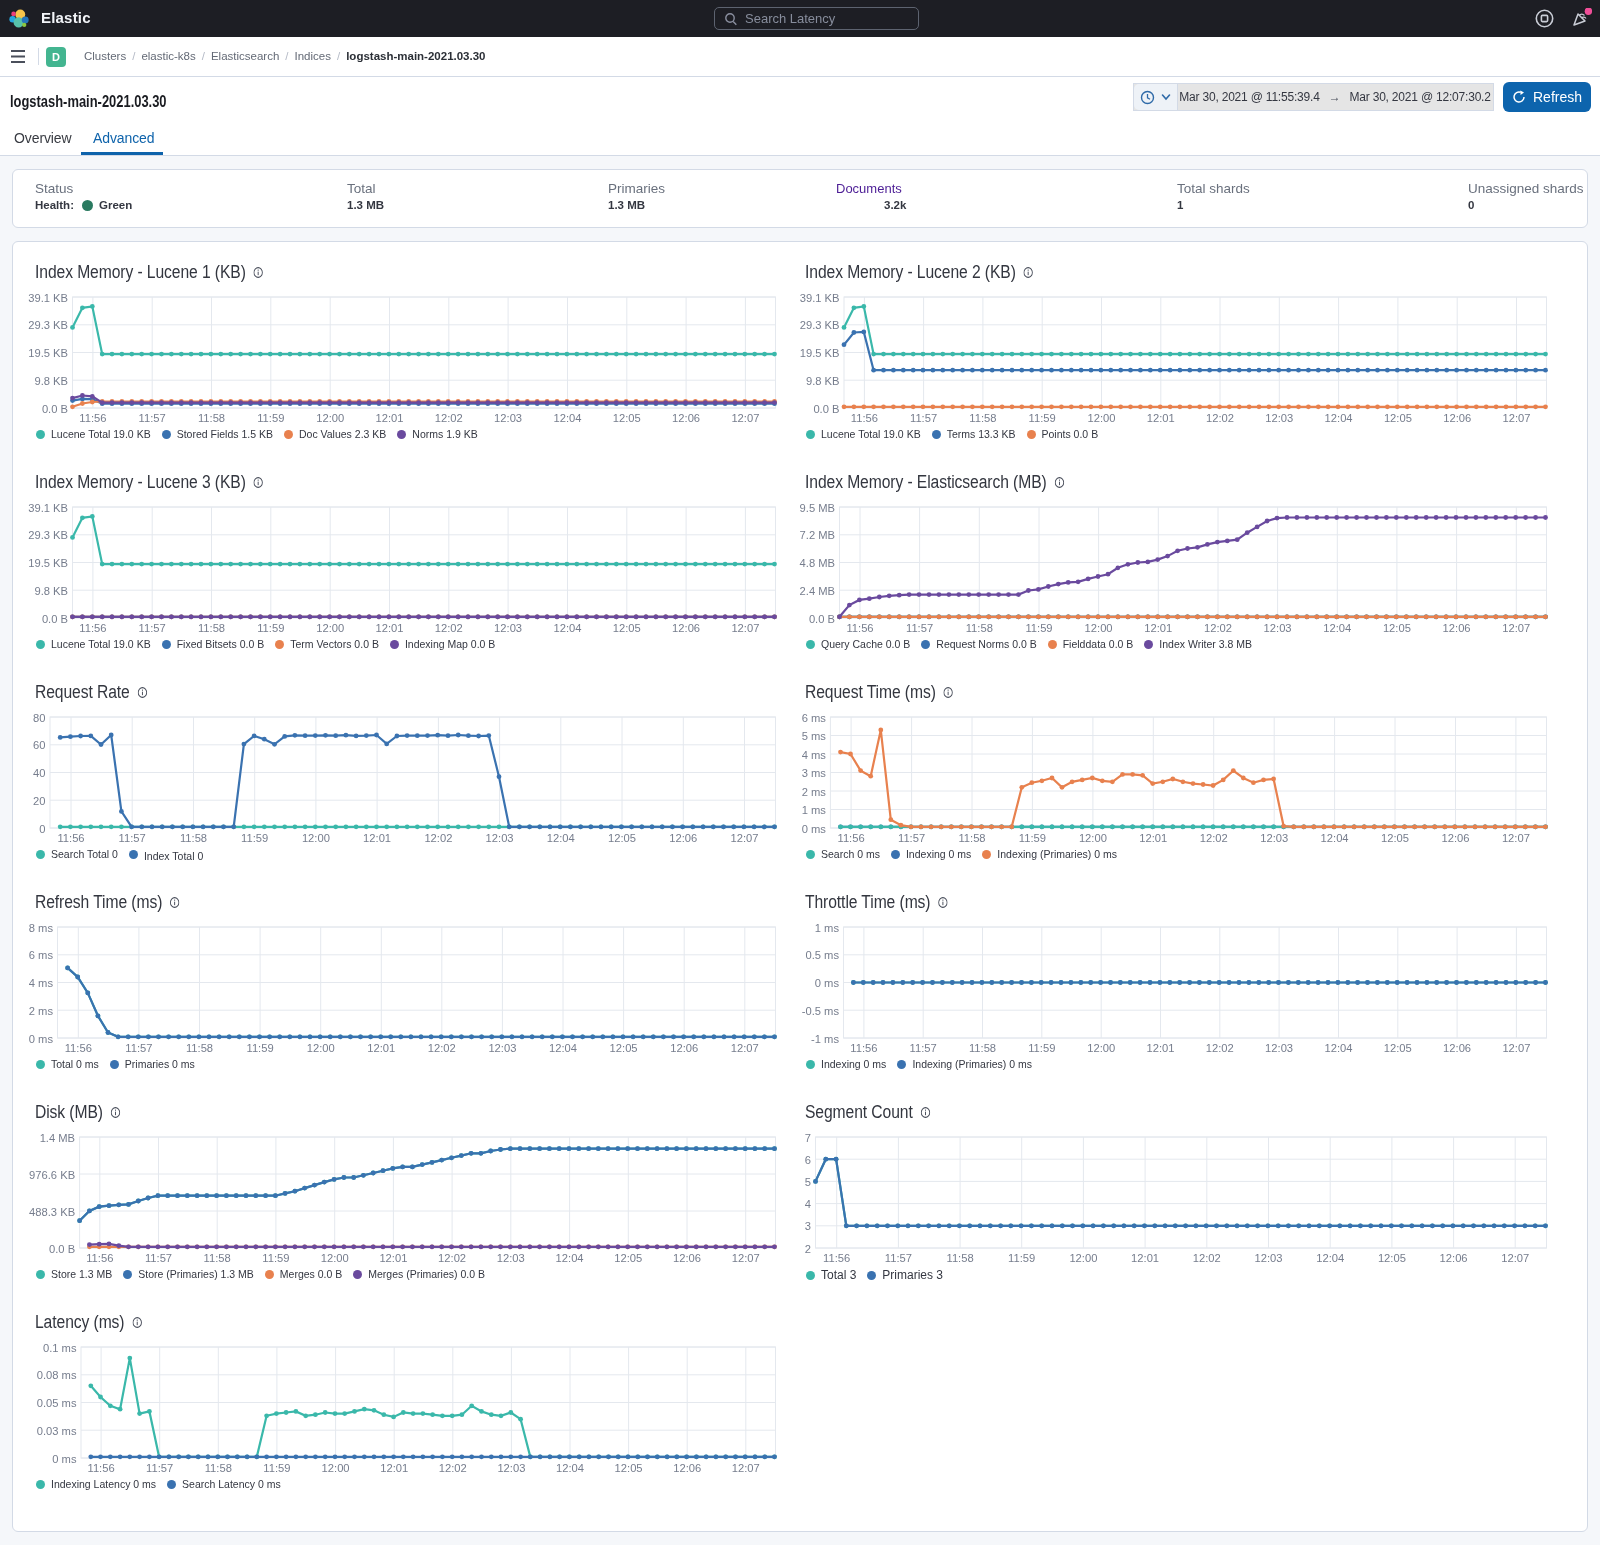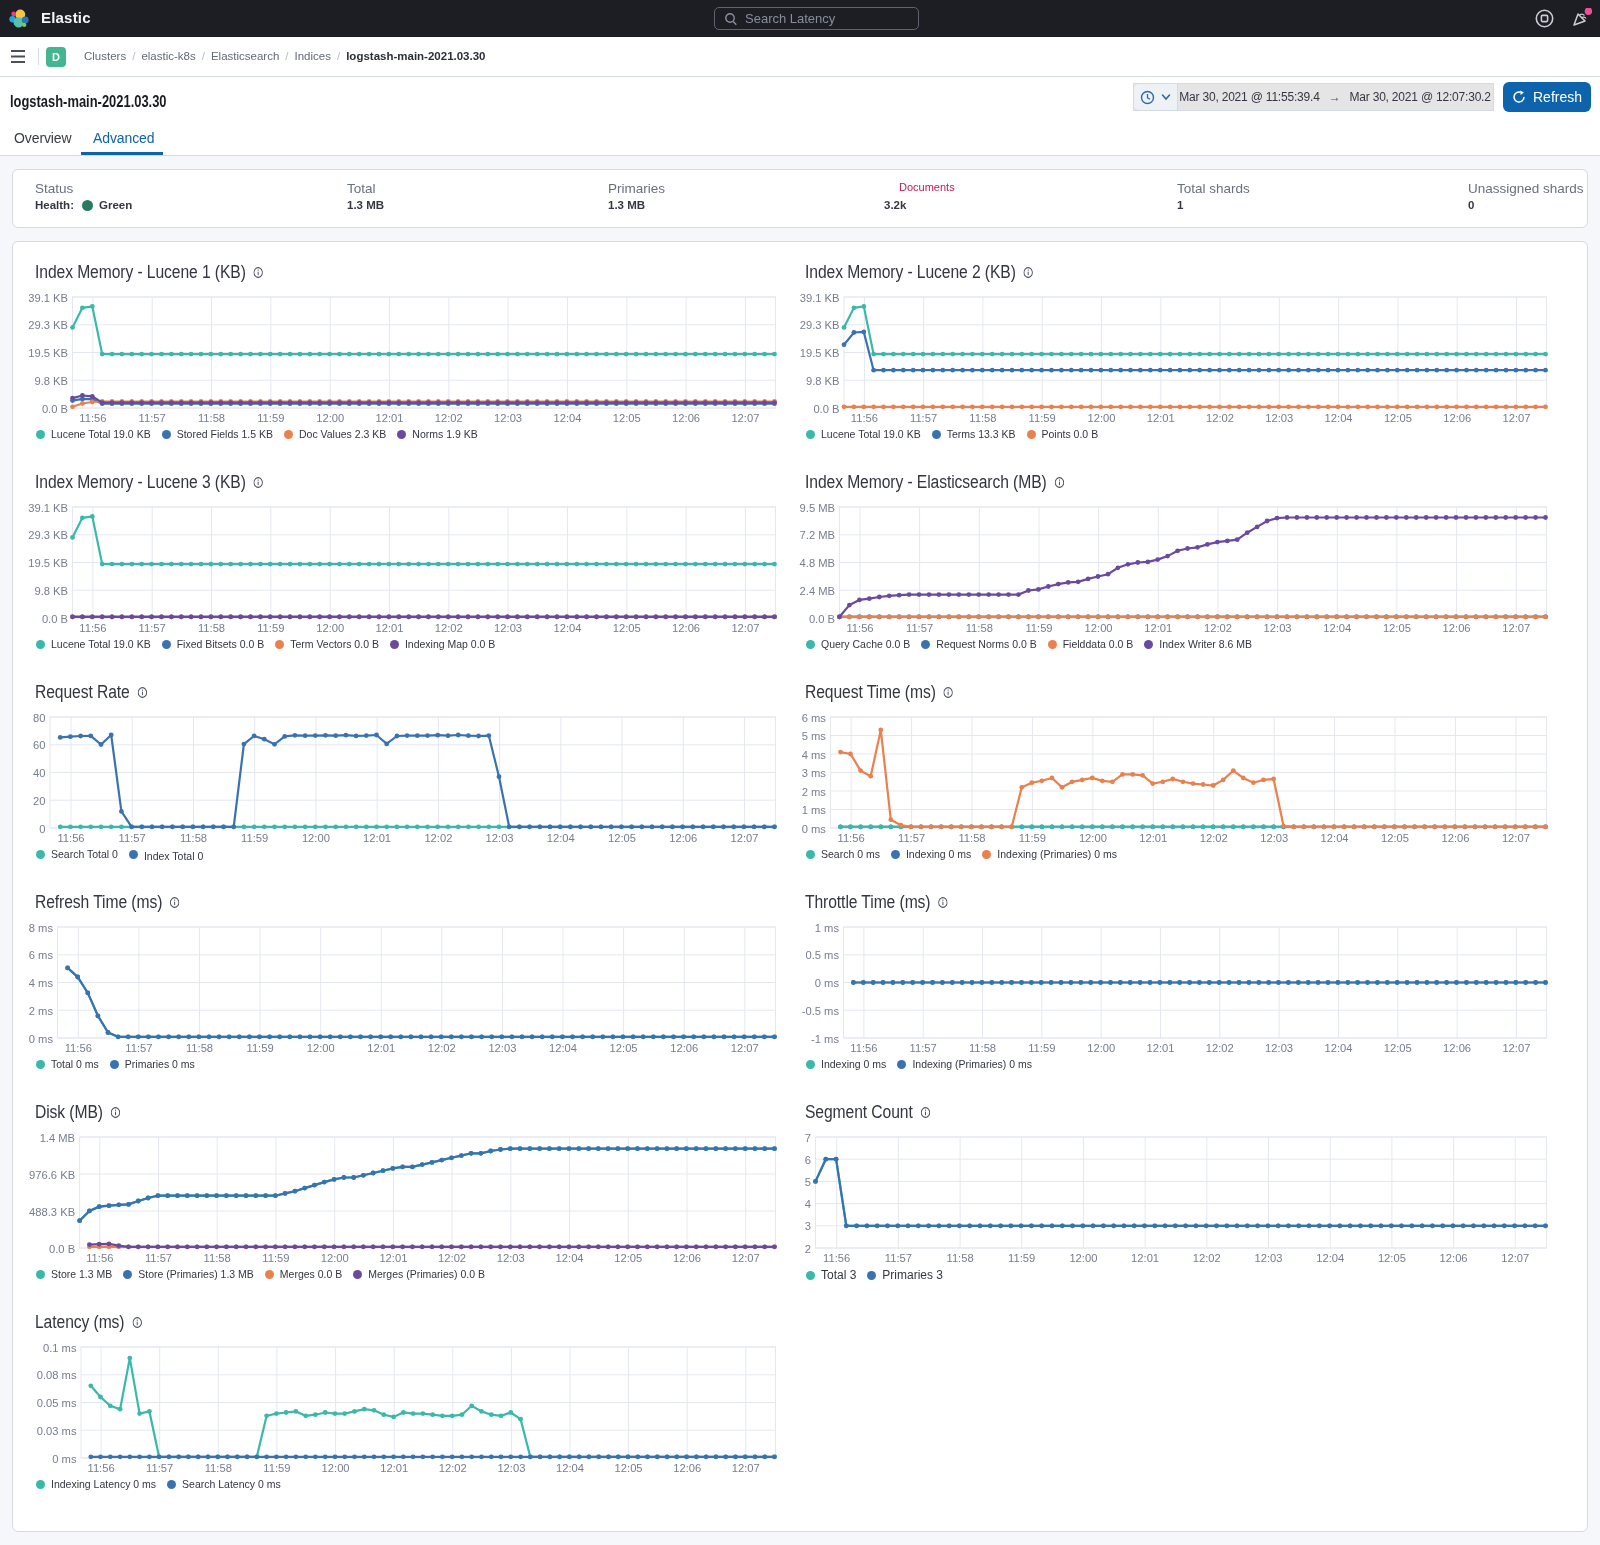--- a/index.html
+++ b/index.html
@@ -79,21 +79,21 @@
 <div style="position:absolute;left:1503px;top:82px;width:88px;height:30px;background:#0d64ad;border-radius:6px;color:#fff;font-size:14px;font-weight:500;display:flex;align-items:center;justify-content:center"><svg width="14" height="14" viewBox="0 0 14 14" style="vertical-align:-2px;margin-right:7px">
         <path d="M12 7 A5 5 0 1 1 8.7 2.3" fill="none" stroke="#fff" stroke-width="1.5"></path>
         <path d="M8.3 0.5 L12 2.6 L8.6 4.9 Z" fill="#fff"></path>
       </svg>Refresh</div>
 <div style="position:absolute;left:12px;top:169px;width:1574px;height:57px;background:#fff;border:1px solid #d3dae6;border-radius:6px"></div>
 <div style="position:absolute;left:35px;top:181px;font-size:13.5px;color:#69707d">Status</div>
     <div style="position:absolute;left:347px;top:181px;font-size:13.5px;color:#69707d">Total</div>
     <div style="position:absolute;left:347px;top:199px;font-size:11.5px;font-weight:700;color:#343741">1.3 MB</div>
     <div style="position:absolute;left:608px;top:181px;font-size:13.5px;color:#69707d">Primaries</div>
     <div style="position:absolute;left:608px;top:199px;font-size:11.5px;font-weight:700;color:#343741">1.3 MB</div>
-    <div style="position:absolute;left:899px;top:181px;font-size:11px;color:#be185d">Documents</div>
+    <div style="position:absolute;left:836px;top:181px;font-size:13px;color:#4c1d95">Documents</div>
     <div style="position:absolute;left:884px;top:199px;font-size:11.5px;font-weight:700;color:#343741">3.2k</div>
     <div style="position:absolute;left:1177px;top:181px;font-size:13.5px;color:#69707d">Total shards</div>
     <div style="position:absolute;left:1177px;top:199px;font-size:11.5px;font-weight:700;color:#343741">1</div>
     <div style="position:absolute;left:1468px;top:181px;font-size:13.5px;color:#69707d">Unassigned shards</div>
     <div style="position:absolute;left:1468px;top:199px;font-size:11.5px;font-weight:700;color:#343741">0</div>
     <div style="position:absolute;left:35px;top:199px;font-size:11.5px;font-weight:700;color:#343741">Health:<span style="display:inline-block;width:11px;height:11px;border-radius:50%;background:#2a7a60;margin:0 6px 0 8px;vertical-align:-1.5px"></span>Green</div>
 <div style="position:absolute;left:12px;top:241px;width:1574px;height:1289px;background:#fff;border:1px solid #d3dae6;border-radius:6px"></div>
 <div style="position:absolute;left:35.0px;top:262px;font-size:18px;font-weight:400;color:#33363f;letter-spacing:-.1px;transform:scaleX(.87);transform-origin:0 50%">Index Memory - Lucene 1 (KB)<svg width="11" height="11" viewBox="0 0 12 12" style="margin-left:9px;vertical-align:0px">
         <circle cx="6" cy="6" r="5.3" fill="none" stroke="#474c59" stroke-width="1.15"></circle>
         <rect x="5.4" y="5.1" width="1.2" height="3.8" fill="#474c59"></rect>
@@ -317,21 +317,21 @@
         <span style="width:9px;height:9px;border-radius:50%;background:#3ab8aa;margin-right:6px;flex:none"></span>
         <span>Query Cache 0.0 B</span>
       </span><span style="display:inline-flex;align-items:center;margin-right:11px">
         <span style="width:9px;height:9px;border-radius:50%;background:#3a72b0;margin-right:6px;flex:none"></span>
         <span>Request Norms 0.0 B</span>
       </span><span style="display:inline-flex;align-items:center;margin-right:11px">
         <span style="width:9px;height:9px;border-radius:50%;background:#e8814e;margin-right:6px;flex:none"></span>
         <span>Fielddata 0.0 B</span>
       </span><span style="display:inline-flex;align-items:center;margin-right:11px">
         <span style="width:9px;height:9px;border-radius:50%;background:#6a4a9e;margin-right:6px;flex:none"></span>
-        <span>Index Writer 8.6 MB</span>
+        <span>Index Writer 3.8 MB</span>
       </span></div>
     <div style="position:absolute;left:35.0px;top:682px;font-size:18px;font-weight:400;color:#33363f;letter-spacing:-.1px;transform:scaleX(.87);transform-origin:0 50%">Request Rate<svg width="11" height="11" viewBox="0 0 12 12" style="margin-left:9px;vertical-align:0px">
         <circle cx="6" cy="6" r="5.3" fill="none" stroke="#474c59" stroke-width="1.15"></circle>
         <rect x="5.4" y="5.1" width="1.2" height="3.8" fill="#474c59"></rect>
         <rect x="5.4" y="2.8" width="1.2" height="1.3" fill="#474c59"></rect>
       </svg></div>
     <svg style="position:absolute;left:35.0px;top:705px;overflow:visible" width="748" height="142">
       <line x1="15.0" y1="12.0" x2="740.5" y2="12.0" stroke="#e4e8ee" stroke-width="1"></line>
       <text x="10.5" y="16.5" text-anchor="end" font-size="11.2" fill="#767d8d">80</text>
       <line x1="15.0" y1="39.8" x2="740.5" y2="39.8" stroke="#e4e8ee" stroke-width="1"></line>

